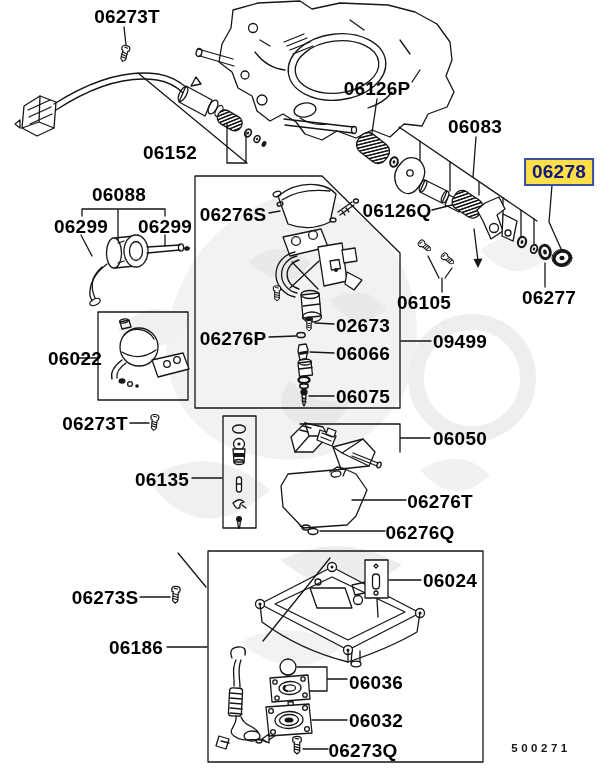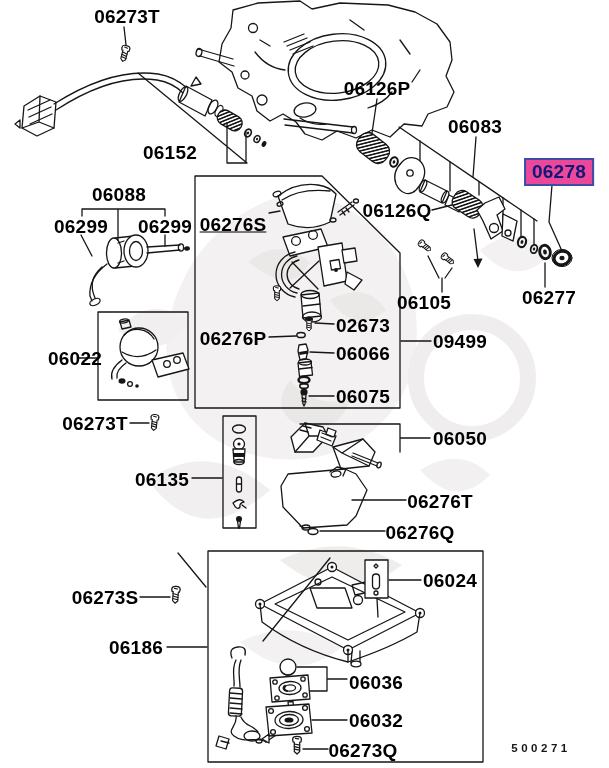--- a/index.html
+++ b/index.html
@@ -377,28 +377,28 @@
       <path d="M178,553 L206,587 M330,558 L263,641"></path>
     </g>
   </g>
 </svg>
 
 <div class="labels-layer" id="labels-layer">
       <div class="part-label" style="left: 127px; top: 16px;">06273T</div>
       <div class="part-label" style="left: 170px; top: 152px;">06152</div>
       <div class="part-label" style="left: 377px; top: 88px;">06126P</div>
       <div class="part-label" style="left: 475px; top: 126px;">06083</div>
-      <div class="part-label highlighted" style="left: 559px; top: 172px; background: #ec4899; border-color: rgb(60, 77, 168); color: rgb(16, 24, 122);">06278</div>
+      <div class="part-label highlighted" style="left: 559px; top: 172px; background: #fde047; border-color: rgb(60, 77, 168); color: rgb(16, 24, 122);">06278</div>
       <div class="part-label" style="left: 397px; top: 210px;">06126Q</div>
       <div class="part-label" style="left: 549px; top: 297px;">06277</div>
       <div class="part-label" style="left: 424px; top: 302px;">06105</div>
       <div class="part-label" style="left: 119px; top: 194px;">06088</div>
       <div class="part-label" style="left: 81px; top: 226px;">06299</div>
       <div class="part-label" style="left: 165px; top: 226px;">06299</div>
-      <div class="part-label" style="left: 233px; top: 224px; text-decoration: underline;">06276S</div>
+      <div class="part-label" style="left: 233px; top: 214px;">06276S</div>
       <div class="part-label" style="left: 50px; top: 358px; margin-left: 25px;">06022</div>
       <div class="part-label" style="left: 363px; top: 325px;">02673</div>
       <div class="part-label" style="left: 233px; top: 338px;">06276P</div>
       <div class="part-label" style="left: 363px; top: 353px;">06066</div>
       <div class="part-label" style="left: 460px; top: 341px;">09499</div>
       <div class="part-label" style="left: 363px; top: 396px;">06075</div>
       <div class="part-label" style="left: 95px; top: 423px;">06273T</div>
       <div class="part-label" style="left: 162px; top: 479px;">06135</div>
       <div class="part-label" style="left: 460px; top: 438px;">06050</div>
       <div class="part-label" style="left: 440px; top: 501px;">06276T</div>

